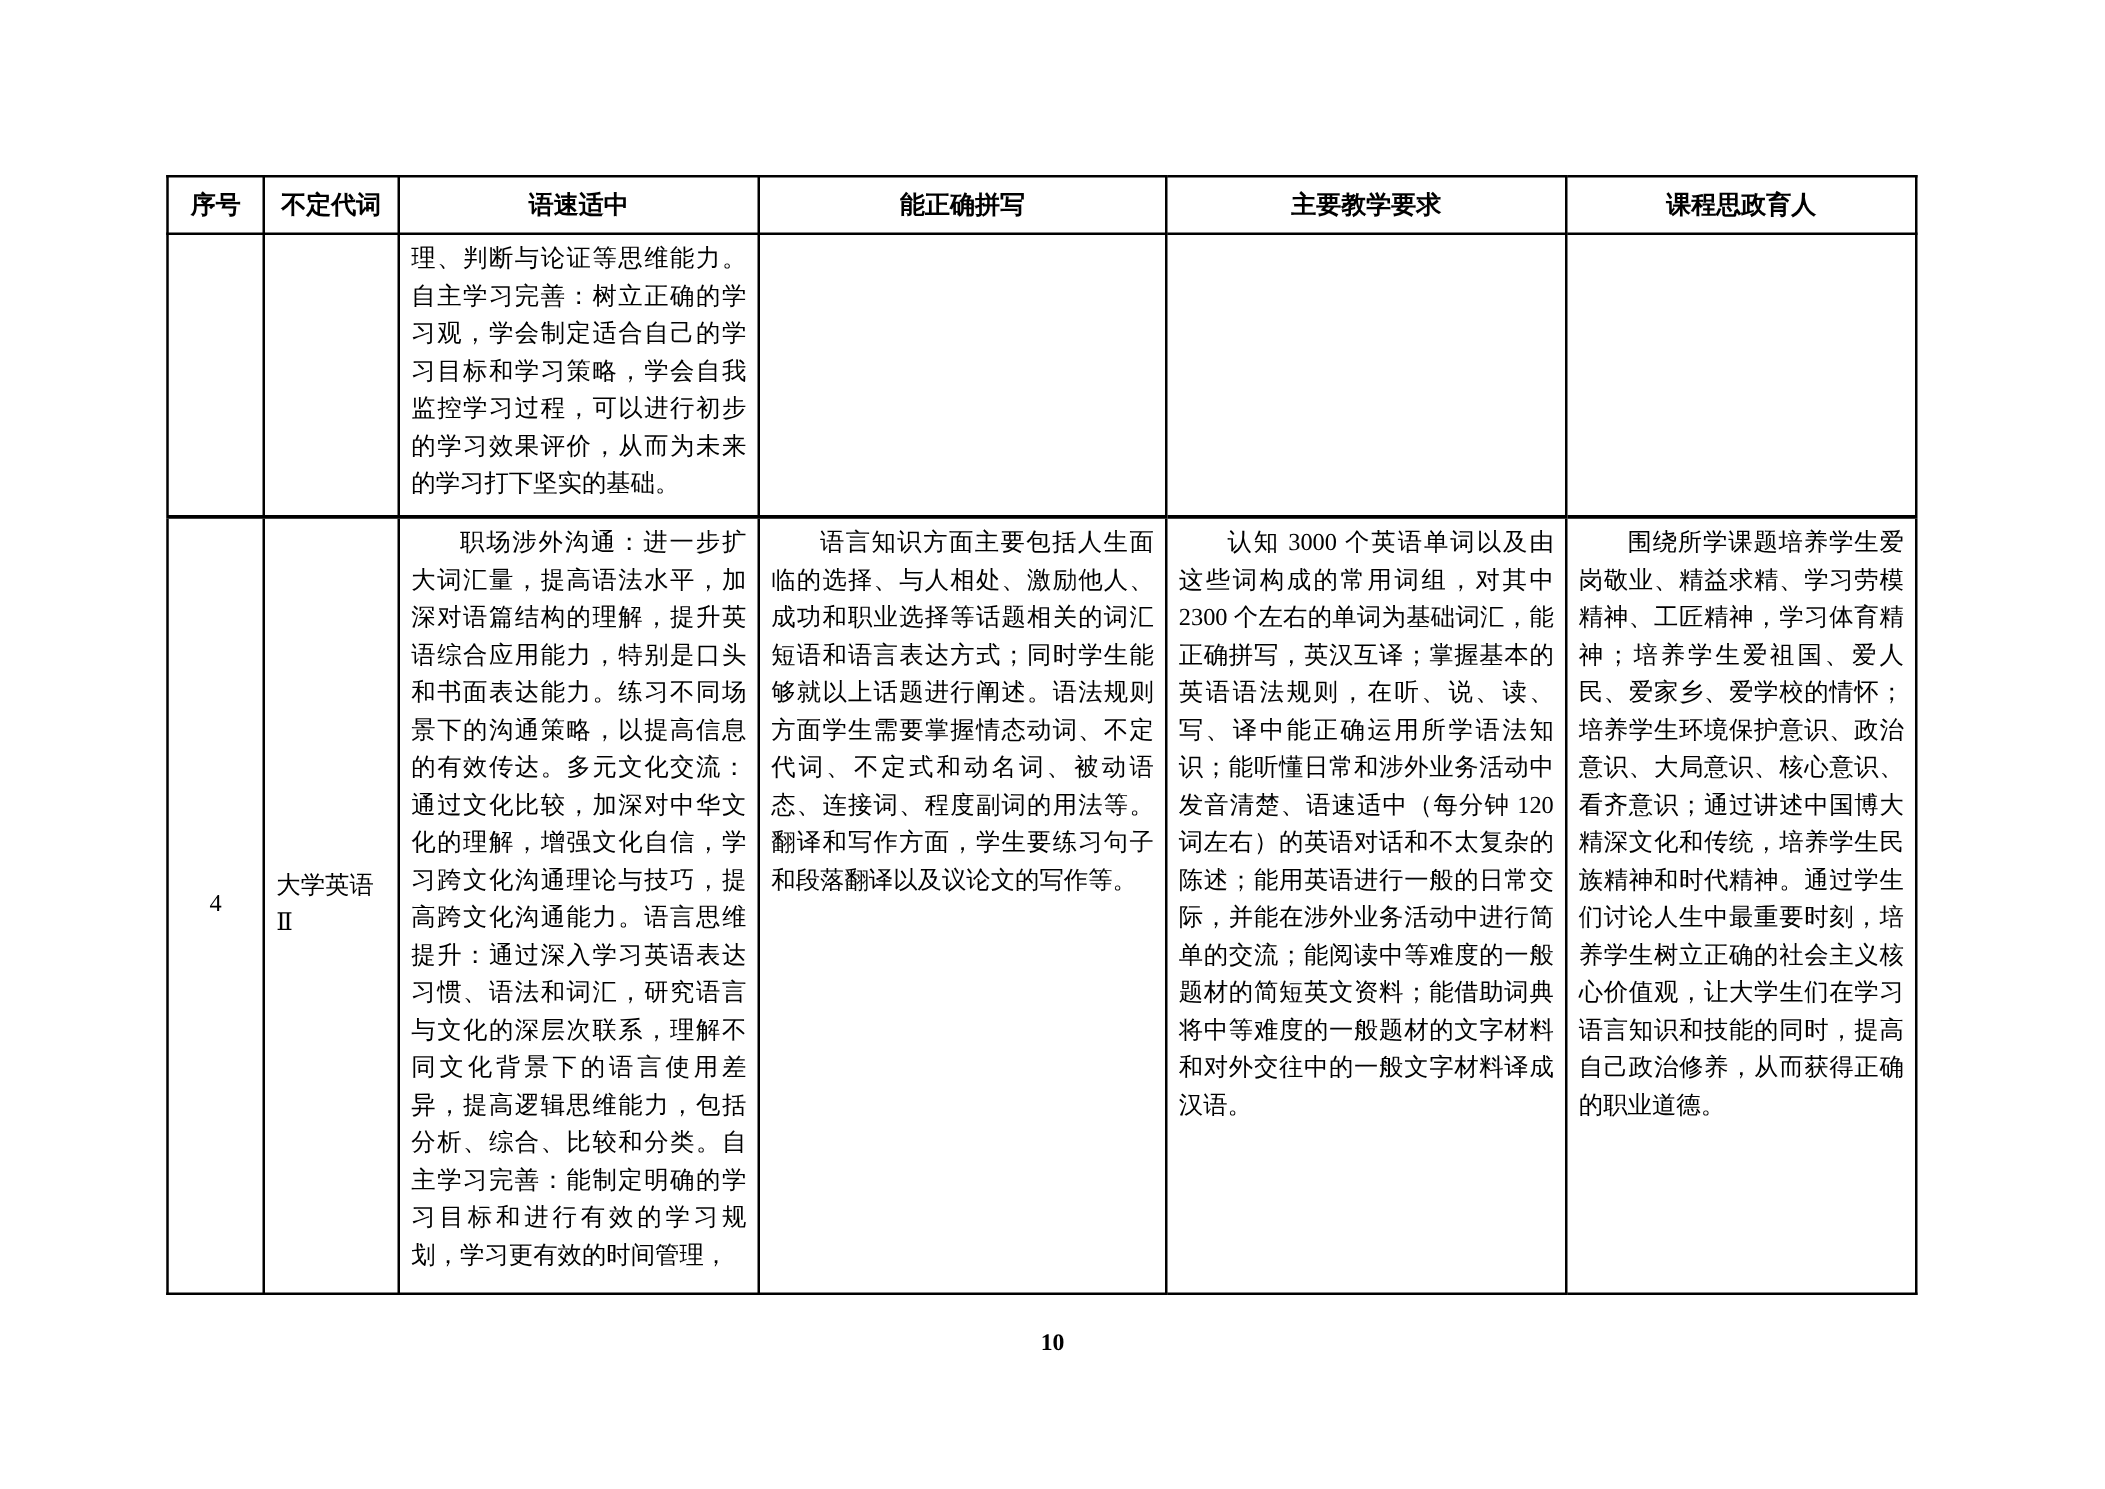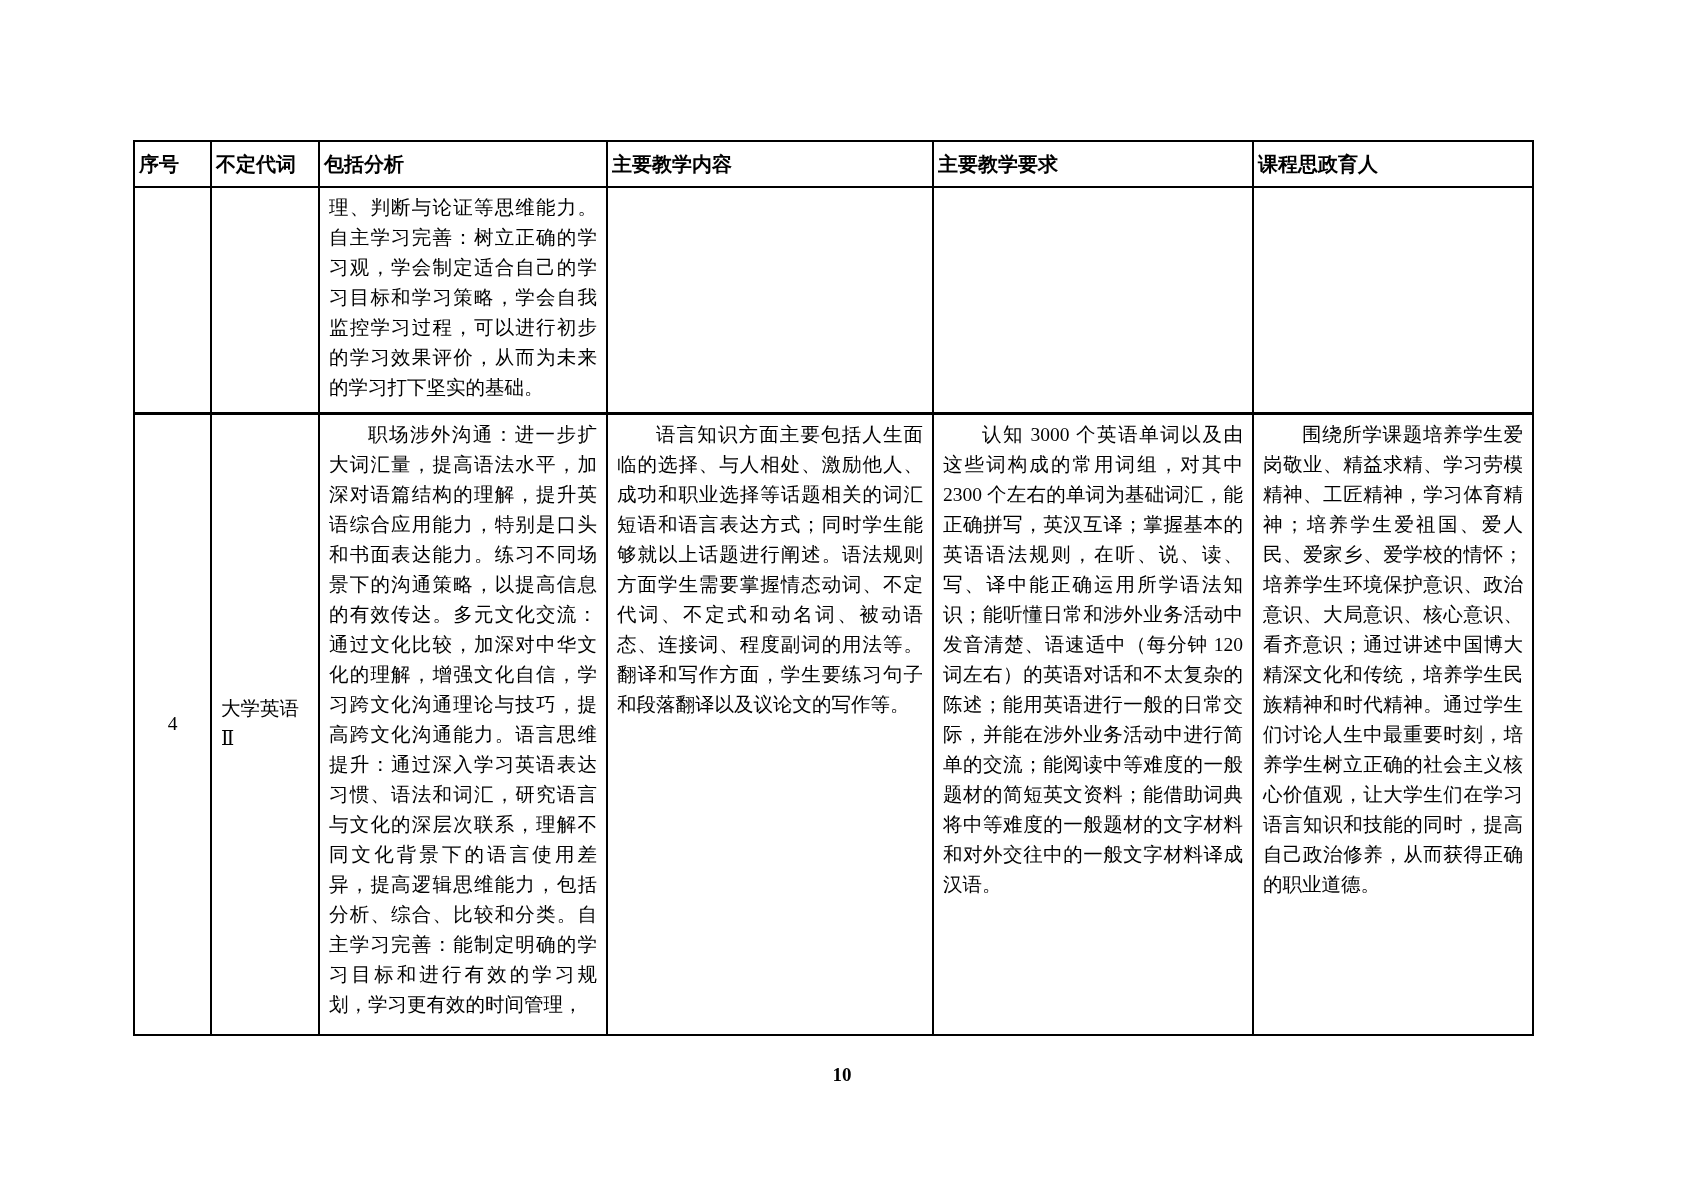--- a/index.html
+++ b/index.html
@@ -31,21 +31,21 @@
     font-size: 19.5px;
     line-height: 30px;
     overflow: hidden;
   }
   .course-table thead tr { height: 46px; }
   .course-table tbody tr.row-cont { height: 226px; }
   .course-table tbody tr.row-main { height: 622px; }
   .course-table tbody tr.row-cont td { border-bottom-width: 3px; }
   .course-table th {
     font-weight: bold;
-    text-align: left;
+    text-align: center;
     vertical-align: middle;
     font-size: 20px;
     padding: 2px 4px;
   }
   td.cell-text {
     text-align: justify;
     text-align-last: left;
     text-justify: inter-character;
   }
   td.cell-text.indent { text-indent: 39px; }
@@ -81,22 +81,22 @@
       <col style="width:108px">
       <col style="width:288px">
       <col style="width:326px">
       <col style="width:320px">
       <col style="width:280px">
     </colgroup>
     <thead>
       <tr>
         <th>序号</th>
         <th>不定代词</th>
-        <th>包括分析</th>
-        <th>主要教学内容</th>
+        <th>语速适中</th>
+        <th>能正确拼写</th>
         <th>主要教学要求</th>
         <th>课程思政育人</th>
       </tr>
     </thead>
     <tbody>
       <tr class="row-cont">
         <td class="cell-seq"></td>
         <td class="cell-name"></td>
         <td class="cell-text">理、判断与论证等思维能力。自主学习完善：树立正确的学习观，学会制定适合自己的学习目标和学习策略，学会自我监控学习过程，可以进行初步的学习效果评价，从而为未来的学习打下坚实的基础。</td>
         <td class="cell-text"></td>

